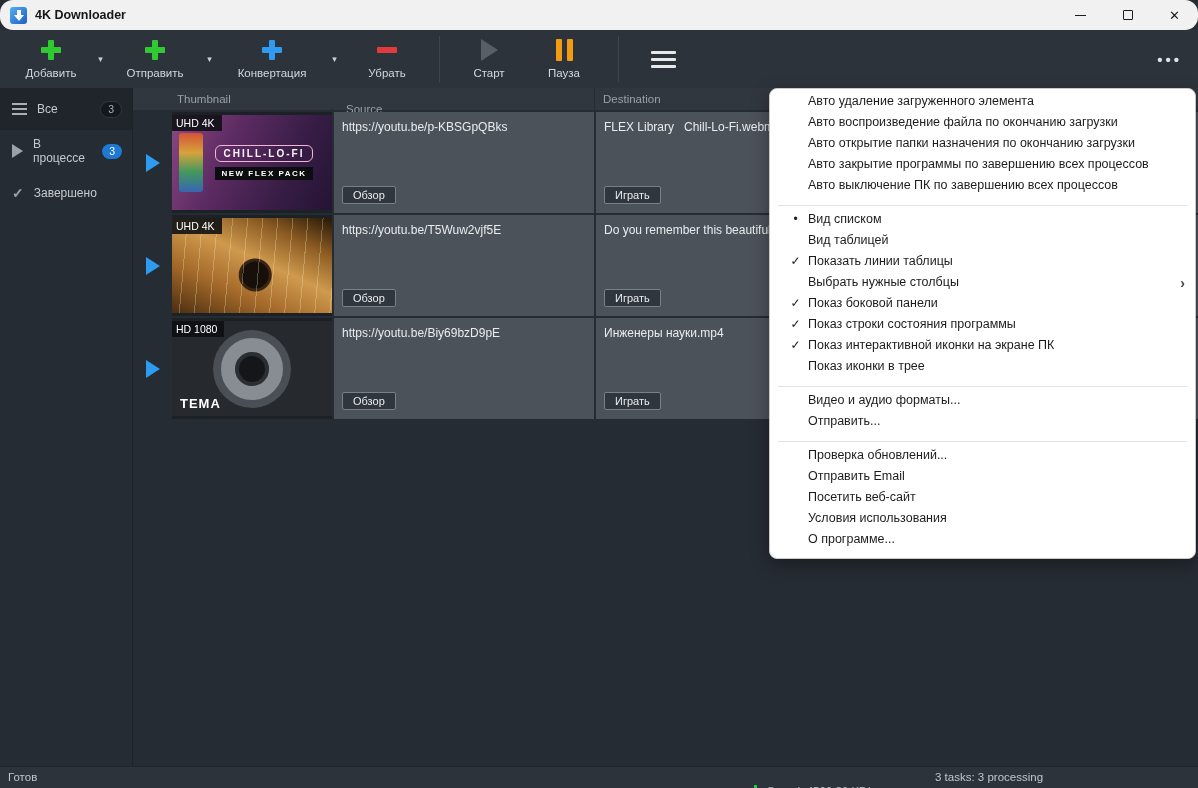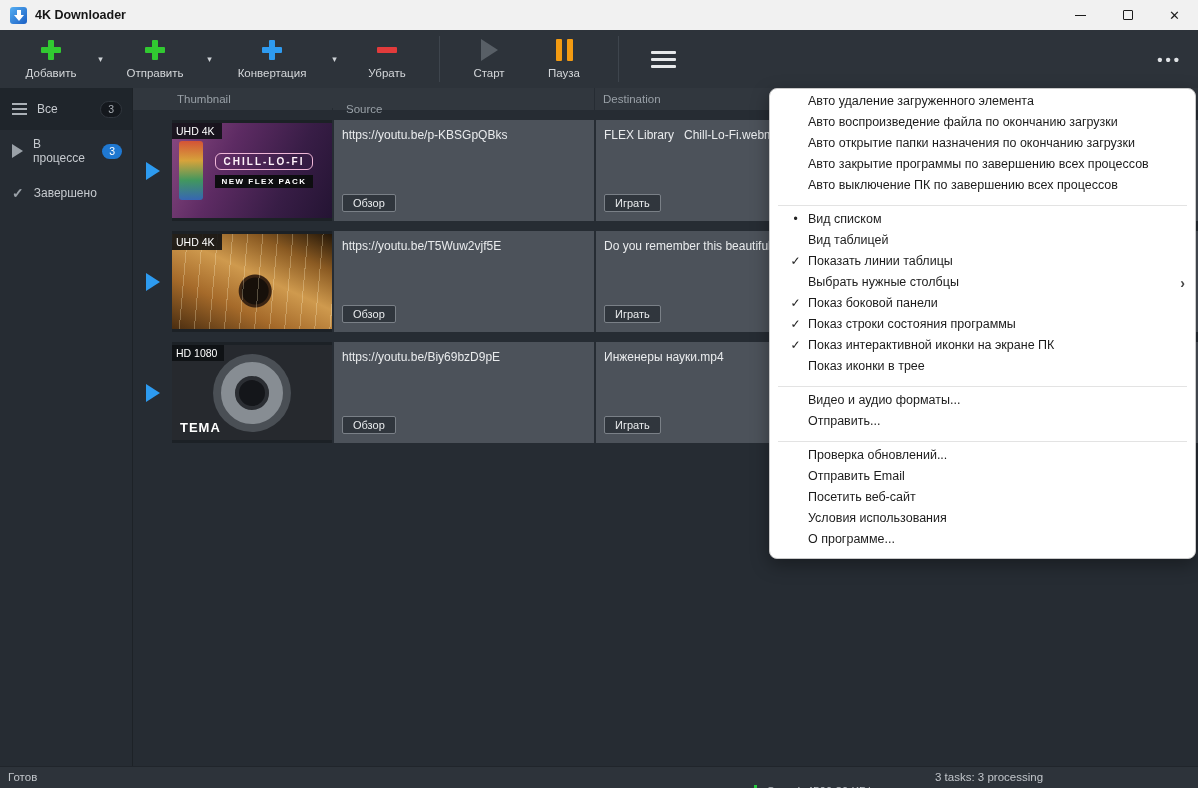--- a/index.html
+++ b/index.html
@@ -5,21 +5,21 @@
   * { margin:0; padding:0; box-sizing:border-box; }
   html,body { width:1198px; height:788px; }
   body {
     position:relative; overflow:hidden;
     background:#262c33;
     font-family:"Liberation Sans", sans-serif;
     -webkit-font-smoothing:antialiased;
   }
 
   
-  .titlebar { position:absolute; top:0; left:0; right:0; height:30px; background:#f1f1f1; display:flex; align-items:center; }
+  .titlebar { position:absolute; top:0; left:0; right:0; height:30px; background:#f1f1f1; display:flex; align-items:center;border-radius:13px; }
   .app-icon { width:17px; height:17px; margin:0 8px 0 10px; border-radius:3px;
     background:linear-gradient(135deg,#54aef2,#1b5fc4); position:relative; }
   .app-icon::before { content:""; position:absolute; left:6.5px; top:3px; width:4px; height:6px; background:#fff; }
   .app-icon::after { content:""; position:absolute; left:3.5px; top:8px;
     border-left:5px solid transparent; border-right:5px solid transparent; border-top:6px solid #fff; }
   .win-title { font-size:12.5px; font-weight:600; color:#161616; }
   .win-controls { margin-left:auto; display:flex; height:100%; }
   .win-btn { width:47px; height:100%; display:flex; align-items:center; justify-content:center; color:#1c1c1c; }
   .min-glyph { width:11px; height:1px; background:#1c1c1c; }
   .max-glyph { width:10px; height:10px; border:1px solid #1c1c1c; border-radius:1px; }
@@ -66,21 +66,21 @@
 
   
   .main { position:absolute; left:133px; right:0; top:88px; bottom:22px; background:#262c33; }
   .thead { height:22px; display:flex; background:#31373e; color:#99a0a7; font-size:11.5px; align-items:stretch; }
   .thead > div { display:flex; align-items:center; }
   .th-play { width:39px; }
   .th-thumb { width:160px; padding-left:5px; }
   .th-source { width:262px; padding-left:13px; border-left:1px solid #262c33;margin-top:20px; }
   .th-dest { flex:1; padding-left:8px; border-left:1px solid #262c33; }
 
-  .row { display:flex; height:101px; margin-top:10px; }
+  .row { display:flex; height:101px; margin-top:2px; }
   .cell-play { width:39px; display:flex; align-items:center; justify-content:center; }
   .row-play { width:0; height:0; border-top:9px solid transparent; border-bottom:9px solid transparent; border-left:14px solid #2d9bf0; cursor:pointer; }
   .cell-thumb { width:160px; background:#1c2126; padding:3px 0; position:relative; }
   .thumb { position:relative; width:160px; height:95px; overflow:hidden; }
   .quality { position:absolute; top:0; left:0; background:rgba(12,15,18,0.88); color:#fff; font-size:10.5px; padding:2px 7px 2px 4px; z-index:2; }
 
   .thumb1 { background:linear-gradient(115deg,#8a4a82 0%,#5d2b63 35%,#381d46 70%,#241433 100%);
     display:flex; flex-direction:column; align-items:center; justify-content:center; gap:5px; padding-left:24px; }
   .thumb1::before { content:""; position:absolute; left:7px; top:18px; bottom:18px; width:24px; border-radius:3px; opacity:.85;
     background:linear-gradient(180deg,#e3572b,#e8b531,#3aa85c,#2e6fc0); }

